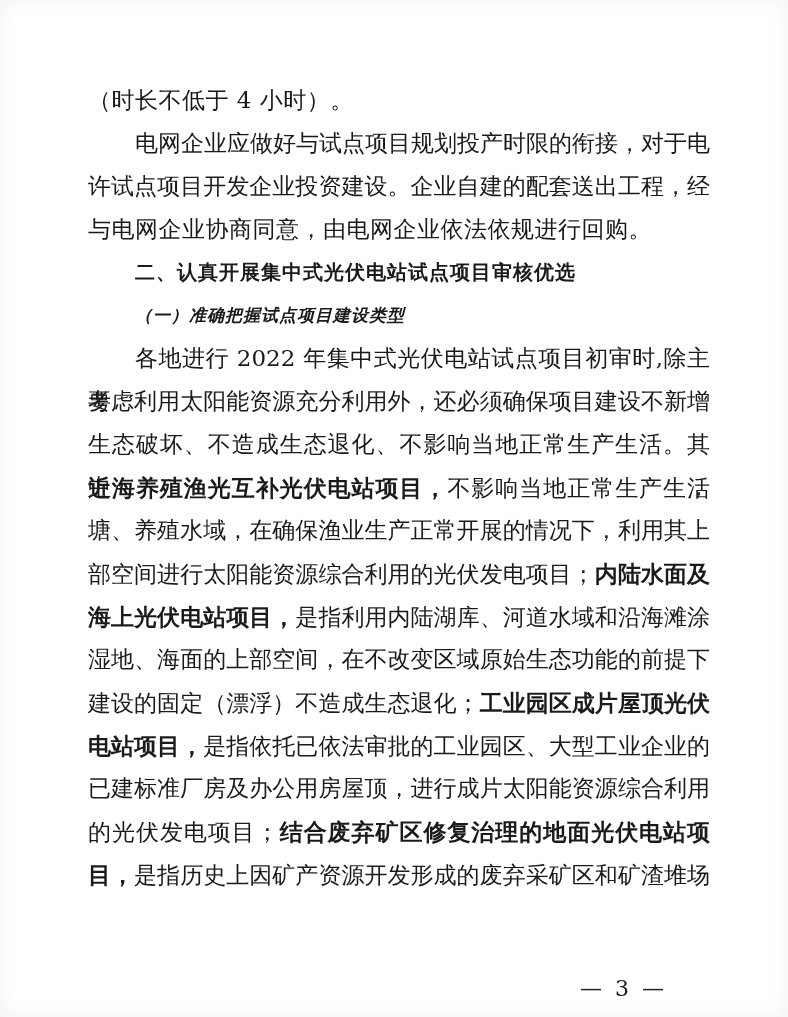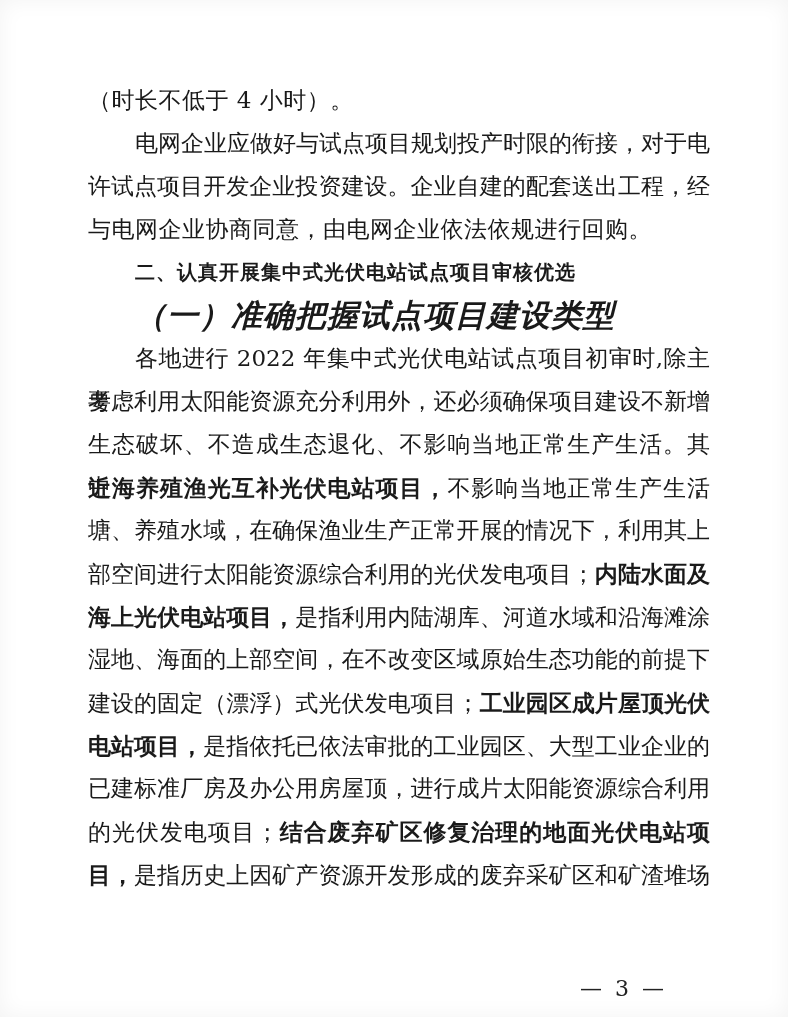--- a/index.html
+++ b/index.html
@@ -44,21 +44,21 @@
   }
   .line.h1 {
     font-family: "Liberation Sans", sans-serif;
     font-weight: bold;
     font-size: 20px;
     letter-spacing: 1px;
   }
   .line.h2 {
     font-weight: bold;
     font-style: italic;
-    font-size: 31px;
+    font-size: 17px;
     letter-spacing: 1px;
   }
   .bold {
     font-weight: bold;
   }
   .footer-page-number {
     position: absolute;
     right: 121px;
     bottom: 16px;
     font-size: 22px;
@@ -78,20 +78,20 @@
       <div class="line h1 indent"><span class="bold">二、认真开展集中式光伏电站试点项目审核优选</span></div>
       <div class="line h2 indent"><span class="bold">（一）准确把握试点项目建设类型</span></div>
       <div class="line body justify indent"><span>各地进行 2022 年集中式光伏电站试点项目初审时,除主要</span></div>
       <div class="line body justify"><span>考虑利用太阳能资源充分利用外，还必须确保项目建设不新增</span></div>
       <div class="line body justify"><span>生态破坏、不造成生态退化、不影响当地正常生产生活。其中，</span></div>
       <div class="line body justify"><span class="bold">近海养殖渔光互补光伏电站项目，</span><span>不影响当地正常生产生活</span></div>
       <div class="line body justify"><span>塘、养殖水域，在确保渔业生产正常开展的情况下，利用其上</span></div>
       <div class="line body justify"><span>部空间进行太阳能资源综合利用的光伏发电项目；</span><span class="bold">内陆水面及</span></div>
       <div class="line body justify"><span class="bold">海上光伏电站项目，</span><span>是指利用内陆湖库、河道水域和沿海滩涂</span></div>
       <div class="line body justify"><span>湿地、海面的上部空间，在不改变区域原始生态功能的前提下</span></div>
-      <div class="line body justify"><span>建设的固定（漂浮）式光伏发电项目；</span><span class="bold">工业园区成片屋顶光伏</span></div>
+      <div class="line body justify"><span>建设的固定（漂浮）不造成生态退化；</span><span class="bold">工业园区成片屋顶光伏</span></div>
       <div class="line body justify"><span class="bold">电站项目，</span><span>是指依托已依法审批的工业园区、大型工业企业的</span></div>
       <div class="line body justify"><span>已建标准厂房及办公用房屋顶，进行成片太阳能资源综合利用</span></div>
       <div class="line body justify"><span>的光伏发电项目；</span><span class="bold">结合废弃矿区修复治理的地面光伏电站项</span></div>
       <div class="line body justify"><span class="bold">目，</span><span>是指历史上因矿产资源开发形成的废弃采矿区和矿渣堆场</span></div>
     </div>
   <div class="footer-page-number">— 3 —</div>
 </div>
 
 </body></html>

